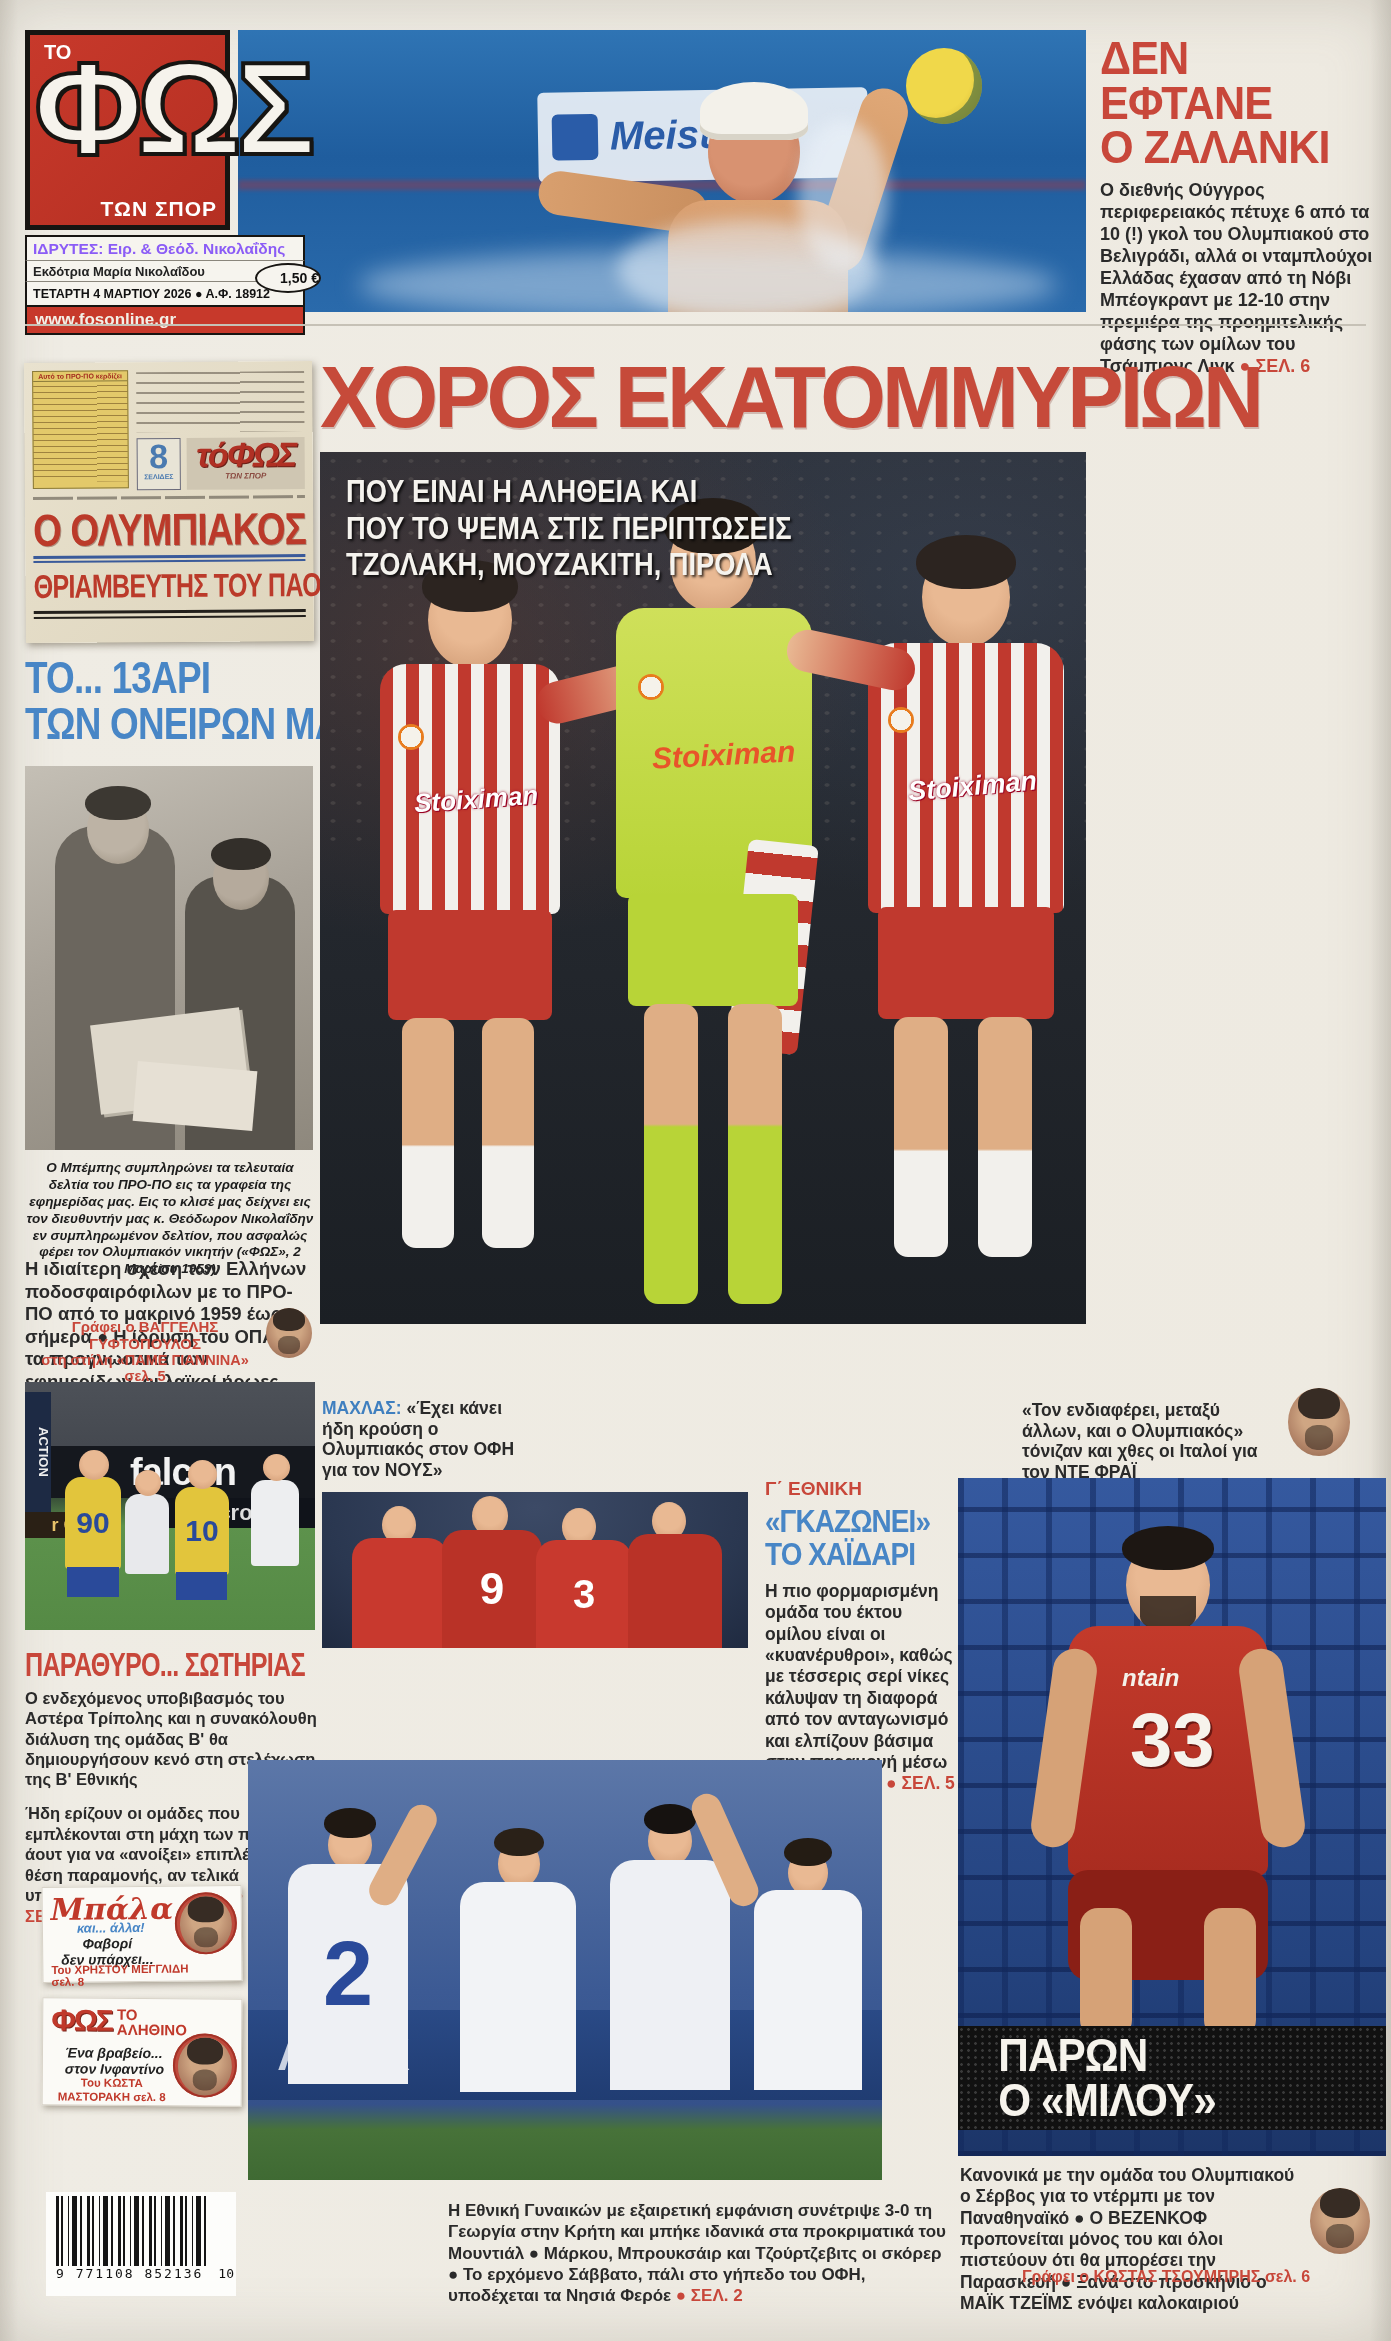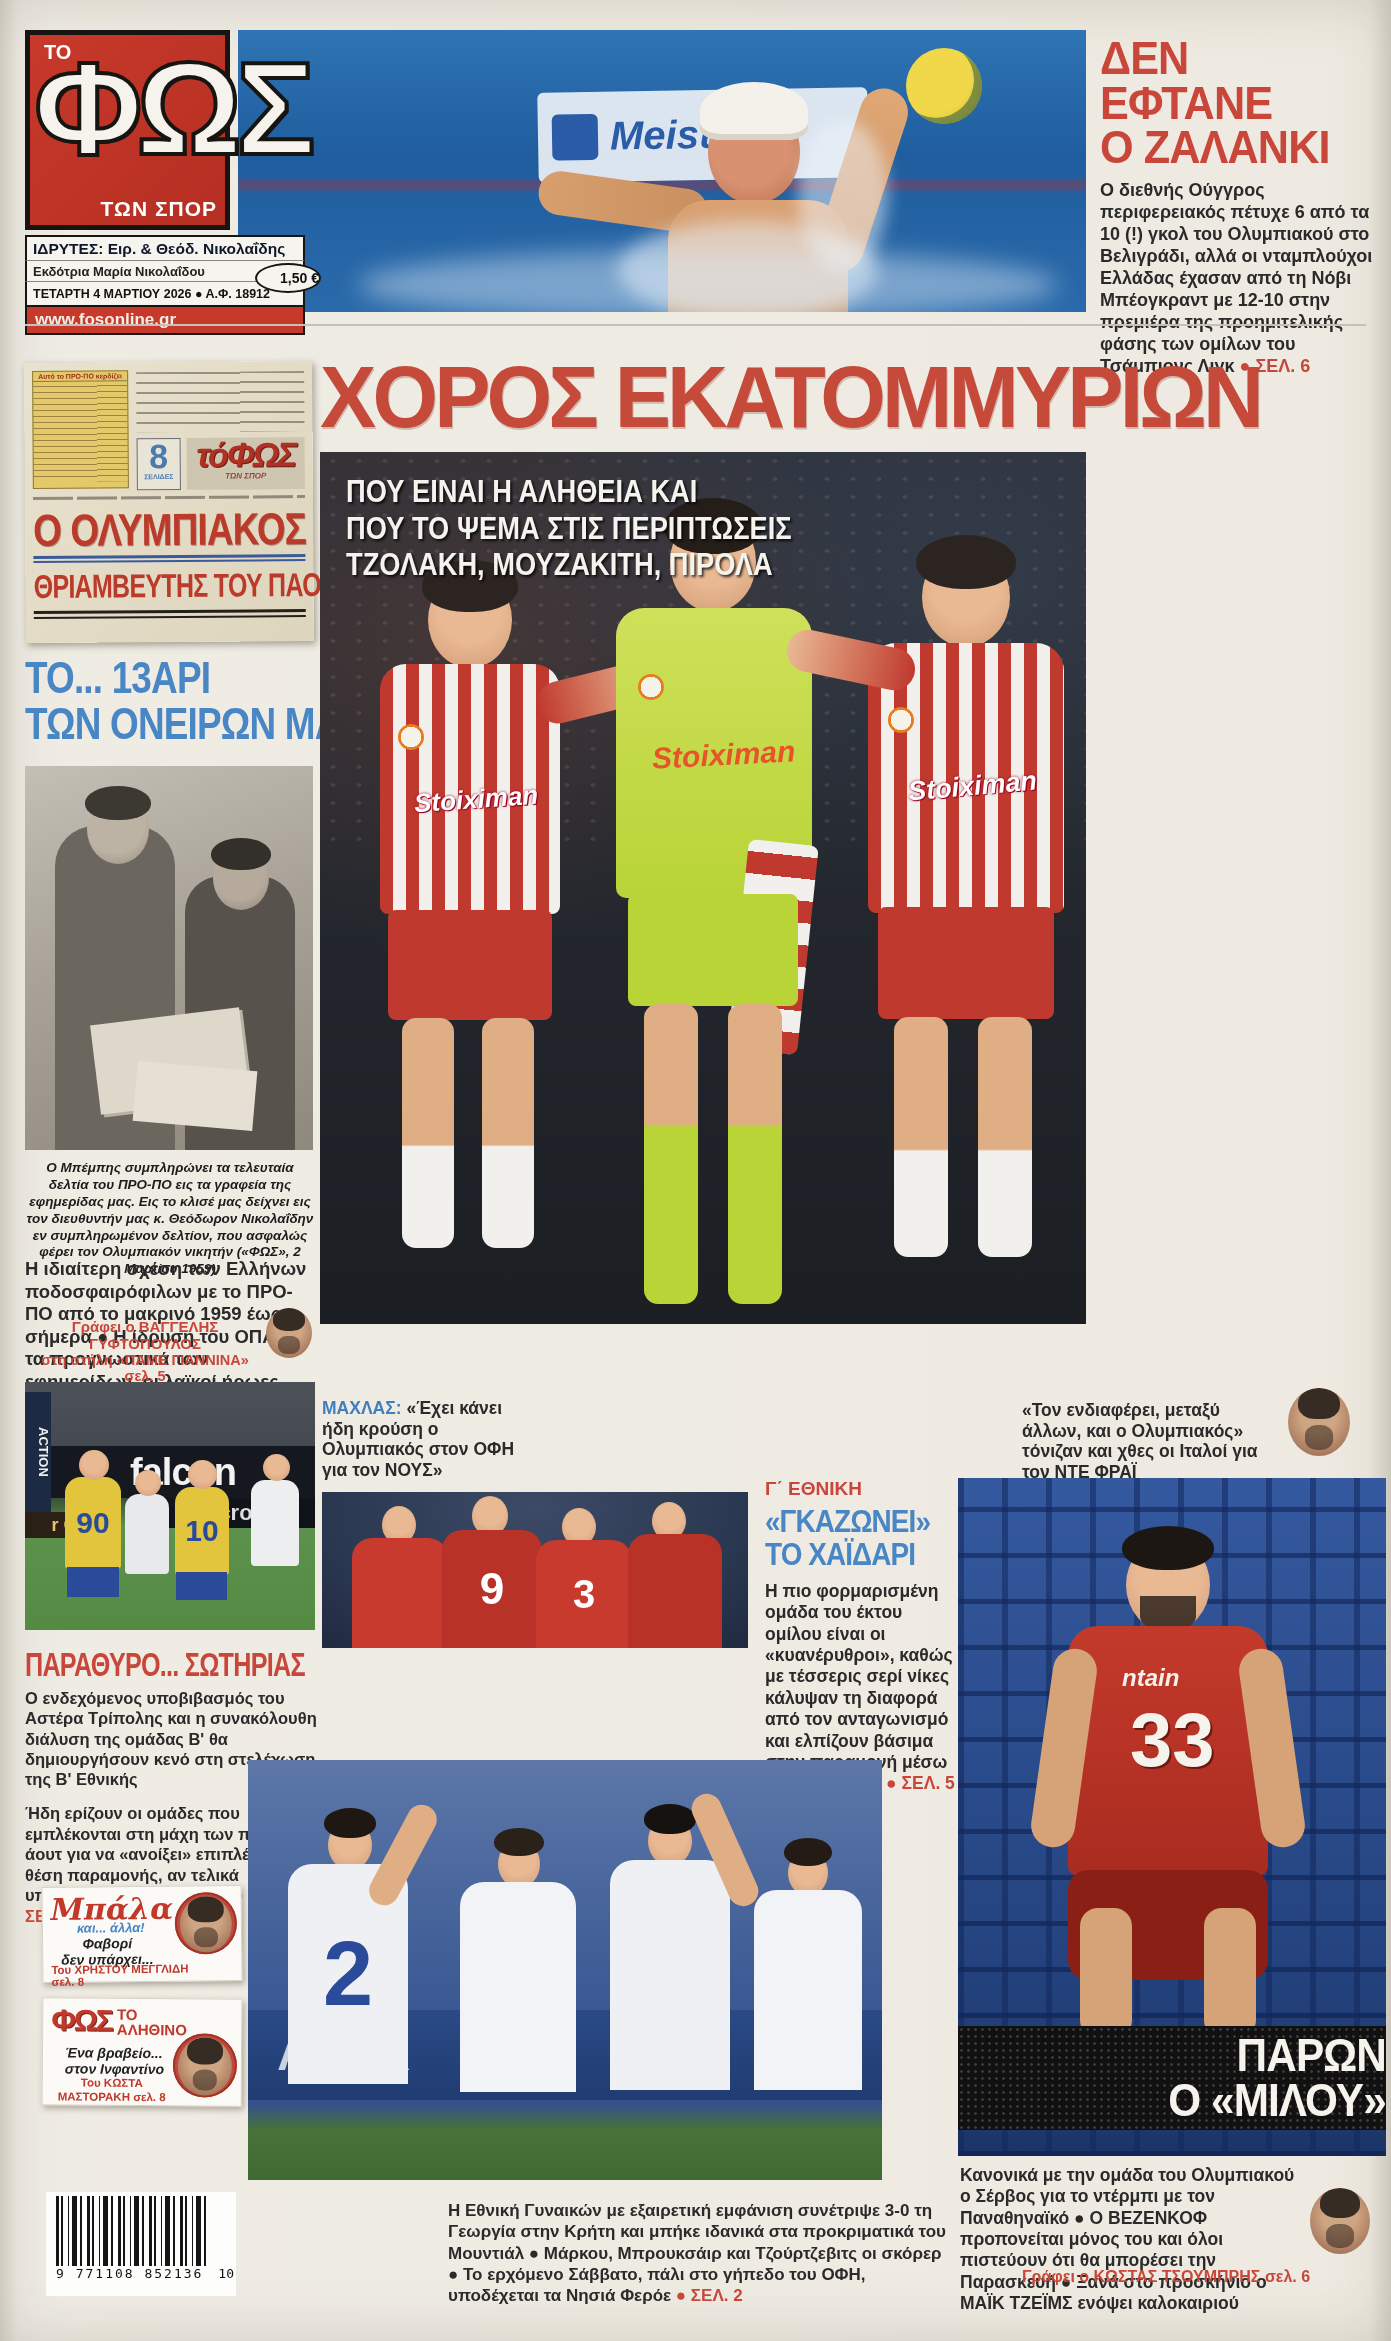--- a/index.html
+++ b/index.html
@@ -54,21 +54,21 @@
     <div class="abs" style="left:560px;top:90px;width:90px;height:150px;border-radius:50%;background:rgba(240,246,252,.5);filter:blur(8px)"></div>
   </div>
 
   <div class="abs" style="left:25px;top:30px;width:280px">
     <div class="abs" style="left:0;top:0;width:205px;height:200px;background:linear-gradient(135deg,#c7392b,#b52f22);border:5px solid #171512">
       <span class="abs" style="left:14px;top:6px;color:#fff;font-weight:700;font-size:20px">ΤΟ</span>
       <span class="abs" style="left:4px;top:8px;color:#f6f3ec;font-weight:700;font-size:132px;line-height:1;letter-spacing:-6px;-webkit-text-stroke:4px #171512;text-shadow:2px 2px 0 #171512">ΦΩΣ</span>
       <span class="abs" style="right:8px;bottom:4px;color:#fff;font-weight:700;font-size:21px;letter-spacing:1px">ΤΩΝ ΣΠΟΡ</span>
     </div>
     <div class="abs" style="left:0;top:205px;width:280px;height:25px;background:#f6f4ee;border:2px solid #171512;border-bottom:none;display:flex;align-items:center;padding:0 6px">
-      <span style="font-weight:700;font-size:15.5px;color:#0f172a;white-space:nowrap">ΙΔΡΥΤΕΣ: Ειρ. &amp; Θεόδ. Νικολαΐδης</span>
+      <span style="font-weight:700;font-size:15.5px;color:#8b5cf6;white-space:nowrap">ΙΔΡΥΤΕΣ: Ειρ. &amp; Θεόδ. Νικολαΐδης</span>
     </div>
     <div class="abs" style="left:0;top:230px;width:280px;height:21px;background:#f6f4ee;border-left:2px solid #171512;border-right:2px solid #171512;display:flex;align-items:center;padding:0 6px;border-top:1px solid #8a867c">
       <span style="font-weight:700;font-size:13px;color:#222">Εκδότρια Μαρία Νικολαΐδου</span>
     </div>
     <div class="abs" style="left:0;top:251px;width:280px;height:26px;background:#f6f4ee;border:2px solid #171512;border-top:1px solid #8a867c;display:flex;align-items:center;padding:0 6px">
       <span style="font-weight:700;font-size:12.5px;color:#111;white-space:nowrap">ΤΕΤΑΡΤΗ 4 ΜΑΡΤΙΟΥ 2026 ● Α.Φ. 18912</span>
     </div>
     <div class="abs" style="left:230px;top:233px;width:66px;height:30px;background:#f6f4ee;border:2px solid #171512;border-radius:50%;display:flex;align-items:center;justify-content:flex-end;z-index:3">
       <span style="font-weight:700;font-size:14px;color:#111">1,50 €</span>
     </div>
@@ -349,21 +349,21 @@
     <div class="abs" style="left:182px;top:118px;width:56px;height:34px;border-radius:0 0 40% 40%;background:rgba(35,26,20,.8)"></div>
     <div class="abs" style="left:110px;top:148px;width:200px;height:250px;border-radius:30px 30px 10px 10px;background:linear-gradient(180deg,#c33a2b,#a92c20)">
       <span style="position:absolute;left:54px;top:38px;color:#f4f1ea;font-weight:700;font-style:italic;font-size:24px">ntain</span>
       <span style="position:absolute;left:62px;top:70px;color:#f6f3ec;font-weight:700;font-size:76px;text-shadow:2px 2px 0 #6a1812">33</span>
     </div>
     <div class="abs" style="left:84px;top:170px;width:44px;height:200px;border-radius:22px;background:#d6a277;transform:rotate(8deg)"></div>
     <div class="abs" style="left:292px;top:170px;width:44px;height:200px;border-radius:22px;background:#d6a277;transform:rotate(-8deg)"></div>
     <div class="abs" style="left:110px;top:392px;width:200px;height:110px;border-radius:20px;background:#8a1f16"></div>
     <div class="abs" style="left:122px;top:430px;width:52px;height:130px;border-radius:18px;background:#d6a277"></div>
     <div class="abs" style="left:246px;top:430px;width:52px;height:130px;border-radius:18px;background:#d6a277"></div>
-    <div class="dotband abs" style="left:0;top:548px;width:100%;height:104px;display:flex;flex-direction:column;align-items:flex-end;justify-content:center;">
+    <div class="dotband abs" style="left:0;top:548px;width:100%;height:104px;display:flex;flex-direction:column;justify-content:center;padding-right:26px">
       <span class="cond hl" style="transform:scaleX(.9);transform-origin:100% 50%;color:#f6f3ec;font-size:47px">ΠΑΡΩΝ</span>
       <span class="cond hl" style="transform:scaleX(.9);transform-origin:100% 50%;color:#f6f3ec;font-size:47px">Ο «ΜΙΛΟΥ»</span>
     </div>
   </div>
   <div class="abs body-t" style="left:960px;top:2165px;width:340px;font-size:17.5px;line-height:1.22">
     <span>Κανονικά με την ομάδα του Ολυμπιακού ο Σέρβος για το ντέρμπι με τον Παναθηναϊκό ● Ο ΒΕΖΕΝΚΟΦ προπονείται μόνος του και όλοι πιστεύουν ότι θα μπορέσει την Παρασκευή ● Ξανά στο προσκήνιο ο ΜΑΪΚ ΤΖΕΪΜΣ ενόψει καλοκαιριού</span>
   </div>
   <div class="abs pref" style="left:1022px;top:2268px;font-size:16px">
     <span>Γράφει ο ΚΩΣΤΑΣ ΤΣΟΥΜΠΡΗΣ σελ. 6</span>
   </div>

